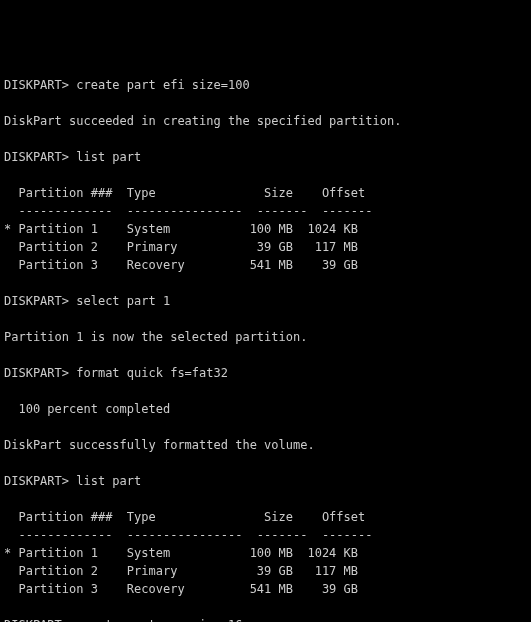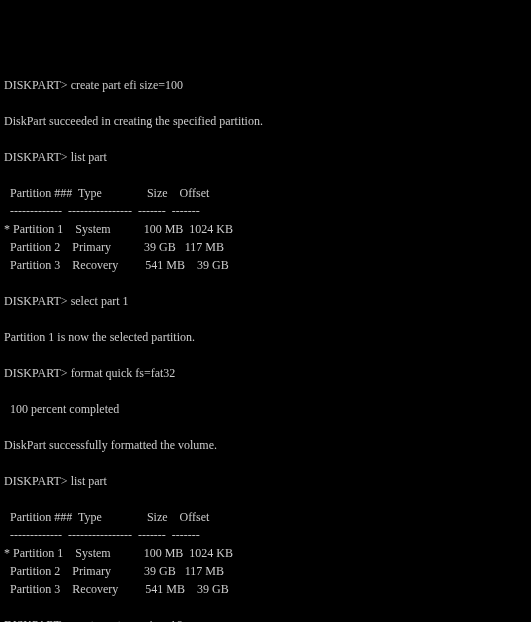--- a/index.html
+++ b/index.html
@@ -7,21 +7,21 @@
       background: #000;
       color: #ccc;
       font-family: Consolas, monospace;
       font-size: 12px;
       line-height: 1.5;
       padding: 4px;
       width: 531px;
       white-space: pre;
       overflow: hidden;
     }
-    div.line { white-space: pre; font-family: Liberation Serif, serif; }
+    div.line { white-space: pre; }
   </style>
 </head>
 <body>
 
 
 
 <div id="terminal"><div class="line"><span>DISKPART&gt; </span><span>create part efi size=100</span></div><div class="line"> </div><div class="line">DiskPart succeeded in creating the specified partition.</div><div class="line"> </div><div class="line"><span>DISKPART&gt; </span><span>list part</span></div><div class="line"> </div><div class="line">  Partition ###  Type               Size    Offset</div><div class="line">  -------------  ----------------  -------  -------</div><div class="line">* Partition 1    System           100 MB  1024 KB</div><div class="line">  Partition 2    Primary           39 GB   117 MB</div><div class="line">  Partition 3    Recovery         541 MB    39 GB</div><div class="line"> </div><div class="line"><span>DISKPART&gt; </span><span>select part 1</span></div><div class="line"> </div><div class="line">Partition 1 is now the selected partition.</div><div class="line"> </div><div class="line"><span>DISKPART&gt; </span><span>format quick fs=fat32</span></div><div class="line"> </div><div class="line">  100 percent completed</div><div class="line"> </div><div class="line">DiskPart successfully formatted the volume.</div><div class="line"> </div><div class="line"><span>DISKPART&gt; </span><span>list part</span></div><div class="line"> </div><div class="line">  Partition ###  Type               Size    Offset</div><div class="line">  -------------  ----------------  -------  -------</div><div class="line">* Partition 1    System           100 MB  1024 KB</div><div class="line">  Partition 2    Primary           39 GB   117 MB</div><div class="line">  Partition 3    Recovery         541 MB    39 GB</div><div class="line"> </div><div class="line"><span>DISKPART&gt; </span><span>create part msr size=16</span></div></div>
 
 
 

